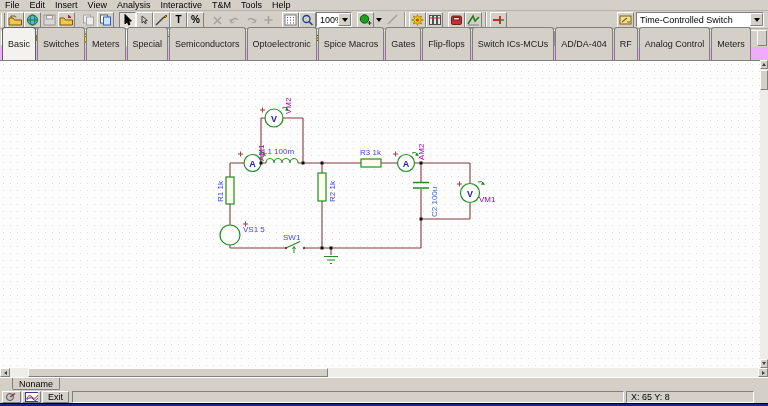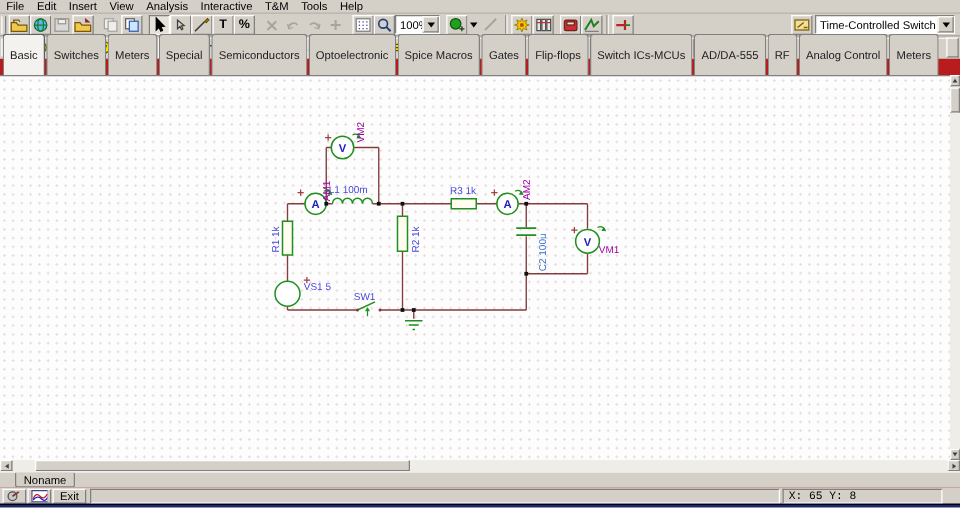--- a/index.html
+++ b/index.html
@@ -1,18 +1,18 @@
 <!DOCTYPE html>
 <html><head>
 <meta charset="utf-8">
 <style>
   * { margin:0; padding:0; box-sizing:border-box; }
   html,body { width:768px; height:406px; overflow:hidden; }
   body { font-family:"Liberation Sans", sans-serif; font-size:9px; background:#d4d0c8; position:relative; color:#000; }
-  .app { position:absolute; left:0; top:0; width:768px; height:406px; background:#b91c1c; }
+  .app { position:absolute; left:0; top:0; width:768px; height:406px; background:#f0abfc; }
 
   
   .menubar { position:absolute; left:0; top:0; width:768px; height:11px; display:flex; align-items:center; gap:0; background:#d4d0c8; border-bottom:1px solid #b8b4ac; }
   .menubar span { padding:0 5px; font-size:9px; cursor:default; }
 
   
   .toolbar1 { position:absolute; left:0; top:11px; width:768px; height:18px; background:#d4d0c8; border-bottom:1px solid #b0aca4; display:flex; align-items:center; }
   .handle { width:4px; height:14px; border-left:1px solid #fff; border-right:1px solid #808080; margin:0 2px 0 1px; }
   .tbtn { width:17px; height:16px; display:flex; align-items:center; justify-content:center; background:#d4d0c8; border:1px solid #d4d0c8; position:relative; }
   .tbtn.raised { border-color:#fff #808080 #808080 #fff; }
@@ -47,21 +47,21 @@
 
   .hscroll { position:absolute; left:0; top:368px; width:768px; height:9px; background:#efede8; }
 
   
   .docrow { position:absolute; left:0; top:377px; width:768px; height:13px; background:#d4d0c8; border-top:1px solid #fff; }
   .doctab { position:absolute; left:12px; top:0; height:12px; padding:0 6px; font-size:9px; background:#d4d0c8; border:1px solid #808080; border-top:none; border-radius:0 0 2px 2px; display:flex; align-items:center; }
 
   
   .statusbar { position:absolute; left:0; top:390px; width:768px; height:13px; background:#d4d0c8; display:flex; align-items:center; }
   .stbtn { height:12px; border:1px solid; border-color:#fff #808080 #808080 #fff; display:flex; align-items:center; justify-content:flex-start; margin-right:1px; background:#d4d0c8; padding:0 2px; }
-  .stpanel { height:12px; border:1px solid; border-color:#808080 #fff #fff #808080; display:flex; align-items:center; padding:0 4px; font-size:9px;font-family:Liberation Mono, monospace; }
+  .stpanel { height:12px; border:1px solid; border-color:#808080 #fff #fff #808080; display:flex; align-items:center; padding:0 4px; font-size:9px; }
   .bottomstrip { position:absolute; left:0; top:403px; width:768px; height:3px; background:#12297e; border-top:1px solid #000; }
 
   svg text { font-family:"Liberation Sans", sans-serif; }
 </style>
 </head>
 <body>
 
 <div class="app">
 
   <div class="menubar">
@@ -245,21 +245,21 @@
     </div>
 
     <div style="flex:1;"></div>
 
     <div class="tbtn raised">
       <svg width="15" height="14">
           <rect x="2" y="3" width="11" height="8" fill="#f0e0a0" stroke="#806000"></rect>
           <path d="M4,9 L9,5 M9,9 h3" stroke="#806000" stroke-width="1.2"></path>
         </svg>
     </div>
-    <div class="combo" style="width:112px; margin:0 4px 0 2px;">
+    <div class="combo" style="width:128px; margin:0 4px 0 2px;">
       <span class="val">Time-Controlled Switch</span>
       <span class="drop">
           <span class="tri-down"></span>
         </span>
     </div>
   </div>
 
   <div class="toolbar2">
     <div class="handle"></div>
 
@@ -423,21 +423,21 @@
     <div class="tab">
         <span>Gates</span>
       </div>
     <div class="tab">
         <span>Flip-flops</span>
       </div>
     <div class="tab">
         <span>Switch ICs-MCUs</span>
       </div>
     <div class="tab">
-        <span>AD/DA-555</span>
+        <span>AD/DA-404</span>
       </div>
     <div class="tab">
         <span>RF</span>
       </div>
     <div class="tab">
         <span>Analog Control</span>
       </div>
     <div class="tab">
         <span>Meters</span>
       </div>

